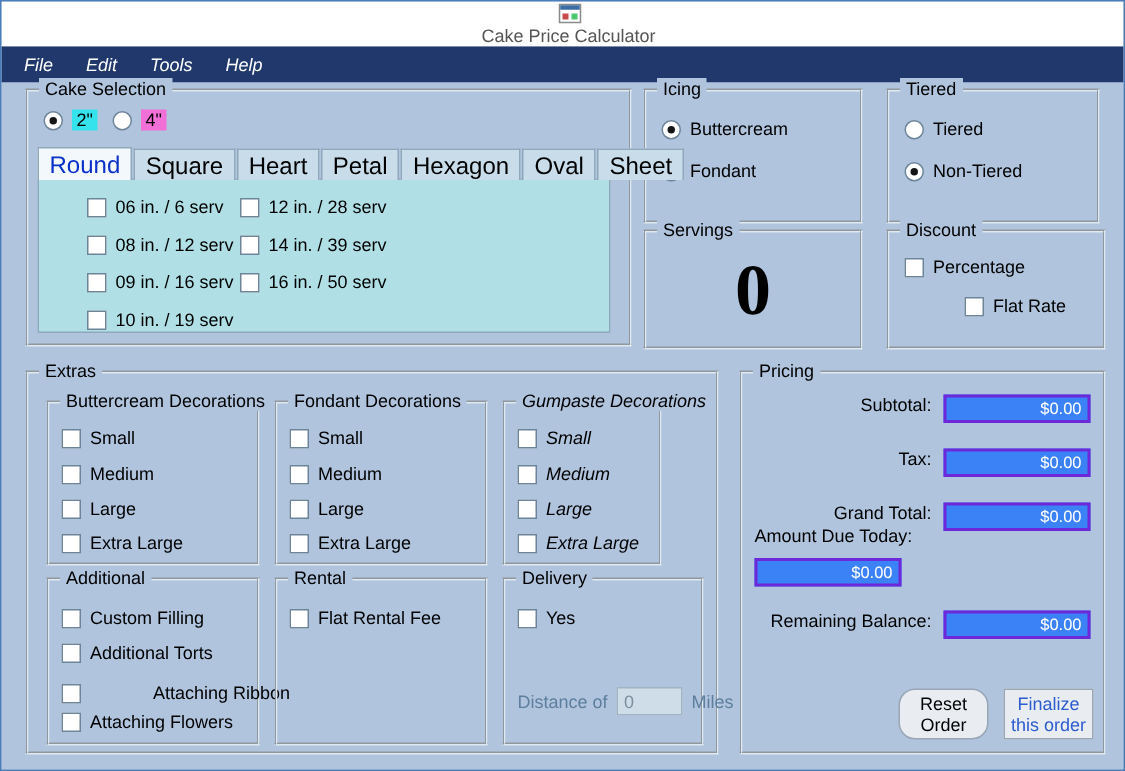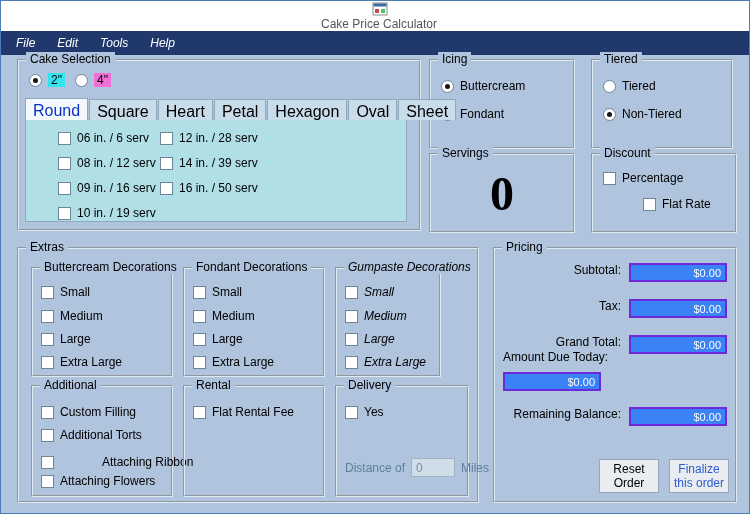--- a/index.html
+++ b/index.html
@@ -305,18 +305,18 @@
       </div>
       <div class="prow" style="top:122px;flex-direction:column;">
         <span class="plabel">Amount Due Today:</span>
         <span class="pbox">$0.00</span>
       </div>
       <div class="prow" style="top:158px;">
         <span class="plabel">Remaining Balance:</span>
         <span class="pbox">$0.00</span>
       </div>
 
-      <button class="btn" style="left:104px; top:210px;">Reset Order</button>
+      <button class="btn" style="left:104px; top:210px;border-radius:11px;">Reset Order</button>
       <button class="btn finalize" style="left:174px; top:210px;">Finalize this order</button>
     </div>
 
   </div>
 </div>
 
 </body></html>

